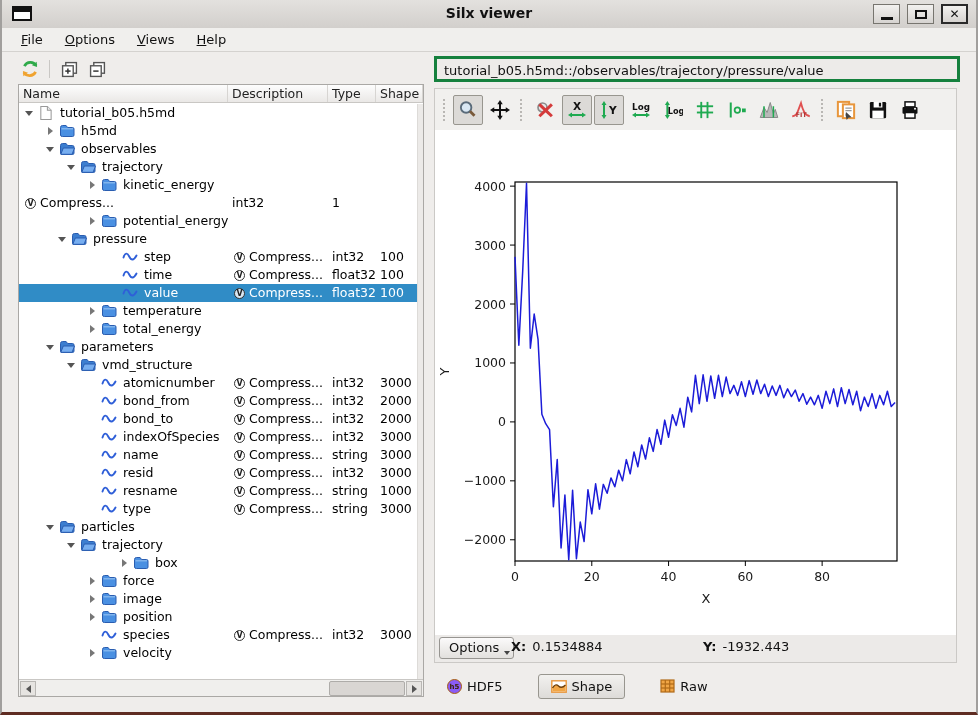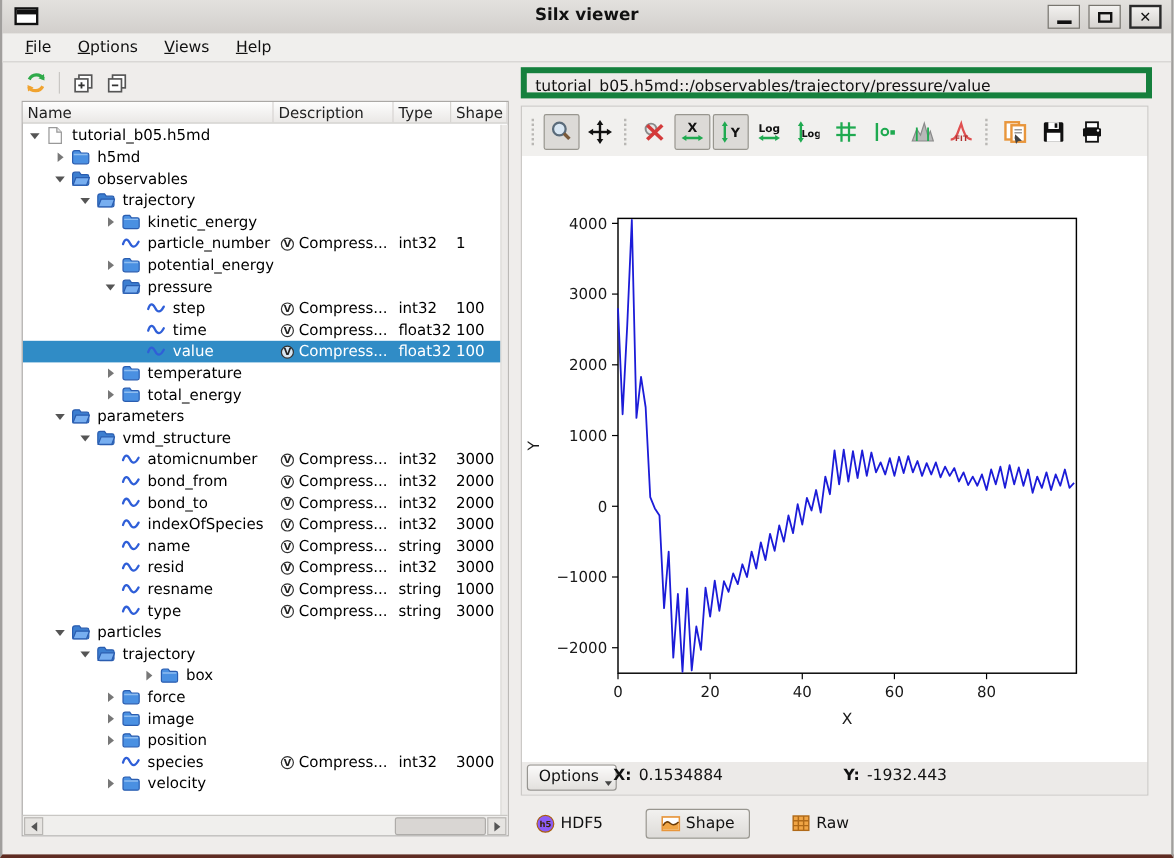--- a/index.html
+++ b/index.html
@@ -46,21 +46,21 @@
   .vscroll{position:absolute;right:0;top:19px;width:6px;height:576px;background:#eceae8;border-left:1px solid #dddbd8;}
   .hscroll{position:absolute;left:0;bottom:0;width:100%;height:17px;background:#f0efed;border-top:1px solid #c9c7c4;}
   .sarrow{position:absolute;top:1px;width:16px;height:15px;background:#e6e4e1;border:1px solid #b9b7b4;display:flex;align-items:center;justify-content:center;}
   .sarrow.left{left:1px;} .sarrow.right{right:1px;}
   .tri-l{border-top:4px solid transparent;border-bottom:4px solid transparent;border-right:5px solid #555;}
   .tri-r{border-top:4px solid transparent;border-bottom:4px solid transparent;border-left:5px solid #555;}
   .sthumb{position:absolute;top:1px;right:18px;width:76px;height:15px;background:#d9d6d3;border:1px solid #aeaca9;border-radius:2px;}
   
   .splitter{position:absolute;left:423px;top:84px;width:9px;height:613px;}
   
-  .pathbar{position:absolute;left:432px;top:56px;width:526px;height:26px;background:#edebe9;border:5px solid #15803d;font-size:13px;line-height:24px;padding-left:7px;color:#111;white-space:nowrap;overflow:hidden;}
+  .pathbar{position:absolute;left:432px;top:56px;width:526px;height:26px;background:#edebe9;border:3px solid #15803d;font-size:13px;line-height:24px;padding-left:7px;color:#111;white-space:nowrap;overflow:hidden;}
   .plotw{position:absolute;left:432px;top:88px;width:523px;height:575px;background:#f1f0ee;border:1px solid #cbc9c6;}
   .ptoolbar{height:41px;display:flex;align-items:center;padding-left:4px;background:#f1f0ee;}
   .tbtn{width:30px;height:30px;margin:0 1px;display:flex;align-items:center;justify-content:center;border:1px solid transparent;border-radius:2px;}
   .tbtn.active{background:#dcdad7;border:1px solid #98968f;}
   .tsep{width:5px;height:22px;margin:0 4px;border-left:2px dotted #b9b7b4;}
   .canvas{position:relative;width:521px;height:505px;background:#fff;}
   .tick{font-size:12.5px;fill:#1a1a1a;font-family:"DejaVu Sans","Liberation Sans",sans-serif;}
   .axlabel{font-size:13px;fill:#1a1a1a;font-family:"DejaVu Sans","Liberation Sans",sans-serif;}
   .pstatus{position:relative;height:27px;background:#eceae8;}
   .optbtn{position:absolute;left:4px;top:2px;height:22px;padding:0 14px 0 9px;background:linear-gradient(#fbfafa,#e2e0dd);border:1px solid #979591;border-radius:3px;font-size:13px;line-height:20px;color:#111;}
@@ -196,27 +196,20 @@
                 <path d="M1.5,4.5 q0,-2 2,-2 h3.6 l1.5,2 h4.9 q1.5,0 1.5,1.5 v6 q0,1.5 -1.5,1.5 h-10 q-2,0 -2,-1.5 z" fill="#4a90e2" stroke="#2a5db0" stroke-width="1"></path>
                 <path d="M2.5,5.8 h11.5" stroke="#8fbdf0" stroke-width="1.2" fill="none"></path>
               </svg></span>
             <span class="tname">kinetic_energy</span>
           </div>
           <div class="tc desc"></div>
           <div class="tc type"></div>
           <div class="tc shape"></div>
         </div>
         <div class="trow">
-          <div class="tc name" style="padding-left: 67px;">
-            <span class="arrow none"></span>
-            <span class="ticon"><svg width="16" height="15" viewBox="0 0 16 15">
-                <path d="M1.5,8.5 C3,3.5 5.2,3.5 7.2,7.5 S11.5,12 14.5,6.5" fill="none" stroke="#2f5fd8" stroke-width="1.9" stroke-linecap="round"></path>
-              </svg></span>
-            <span class="tname">particle_number</span>
-          </div>
           <div class="tc desc">
             <span class="vbadge">V</span>
             <span>Compress...</span>
           </div>
           <div class="tc type">int32</div>
           <div class="tc shape">1</div>
         </div>
         <div class="trow">
           <div class="tc name" style="padding-left: 67px;">
             <span class="arrow collapsed"></span>
@@ -224,21 +217,21 @@
                 <path d="M1.5,4.5 q0,-2 2,-2 h3.6 l1.5,2 h4.9 q1.5,0 1.5,1.5 v6 q0,1.5 -1.5,1.5 h-10 q-2,0 -2,-1.5 z" fill="#4a90e2" stroke="#2a5db0" stroke-width="1"></path>
                 <path d="M2.5,5.8 h11.5" stroke="#8fbdf0" stroke-width="1.2" fill="none"></path>
               </svg></span>
             <span class="tname">potential_energy</span>
           </div>
           <div class="tc desc"></div>
           <div class="tc type"></div>
           <div class="tc shape"></div>
         </div>
         <div class="trow">
-          <div class="tc name" style="padding-left: 67px;">
+          <div class="tc name" style="padding-left: 37px;">
             <span class="arrow expanded"></span>
             <span class="ticon"><svg width="16" height="15" viewBox="0 0 16 15">
                 <path d="M1.5,4.5 q0,-2 2,-2 h3.6 l1.5,2 h4.9 q1.5,0 1.5,1.5 v6 q0,1.5 -1.5,1.5 h-10 q-2,0 -2,-1.5 z" fill="#3c7ed0" stroke="#2a5db0" stroke-width="1"></path>
                 <path d="M1.8,13.3 L4.3,7 h11.2 l-2.4,6.3 z" fill="#77aef0" stroke="#2a5db0" stroke-width="1"></path>
               </svg></span>
             <span class="tname">pressure</span>
           </div>
           <div class="tc desc"></div>
           <div class="tc type"></div>
           <div class="tc shape"></div>

